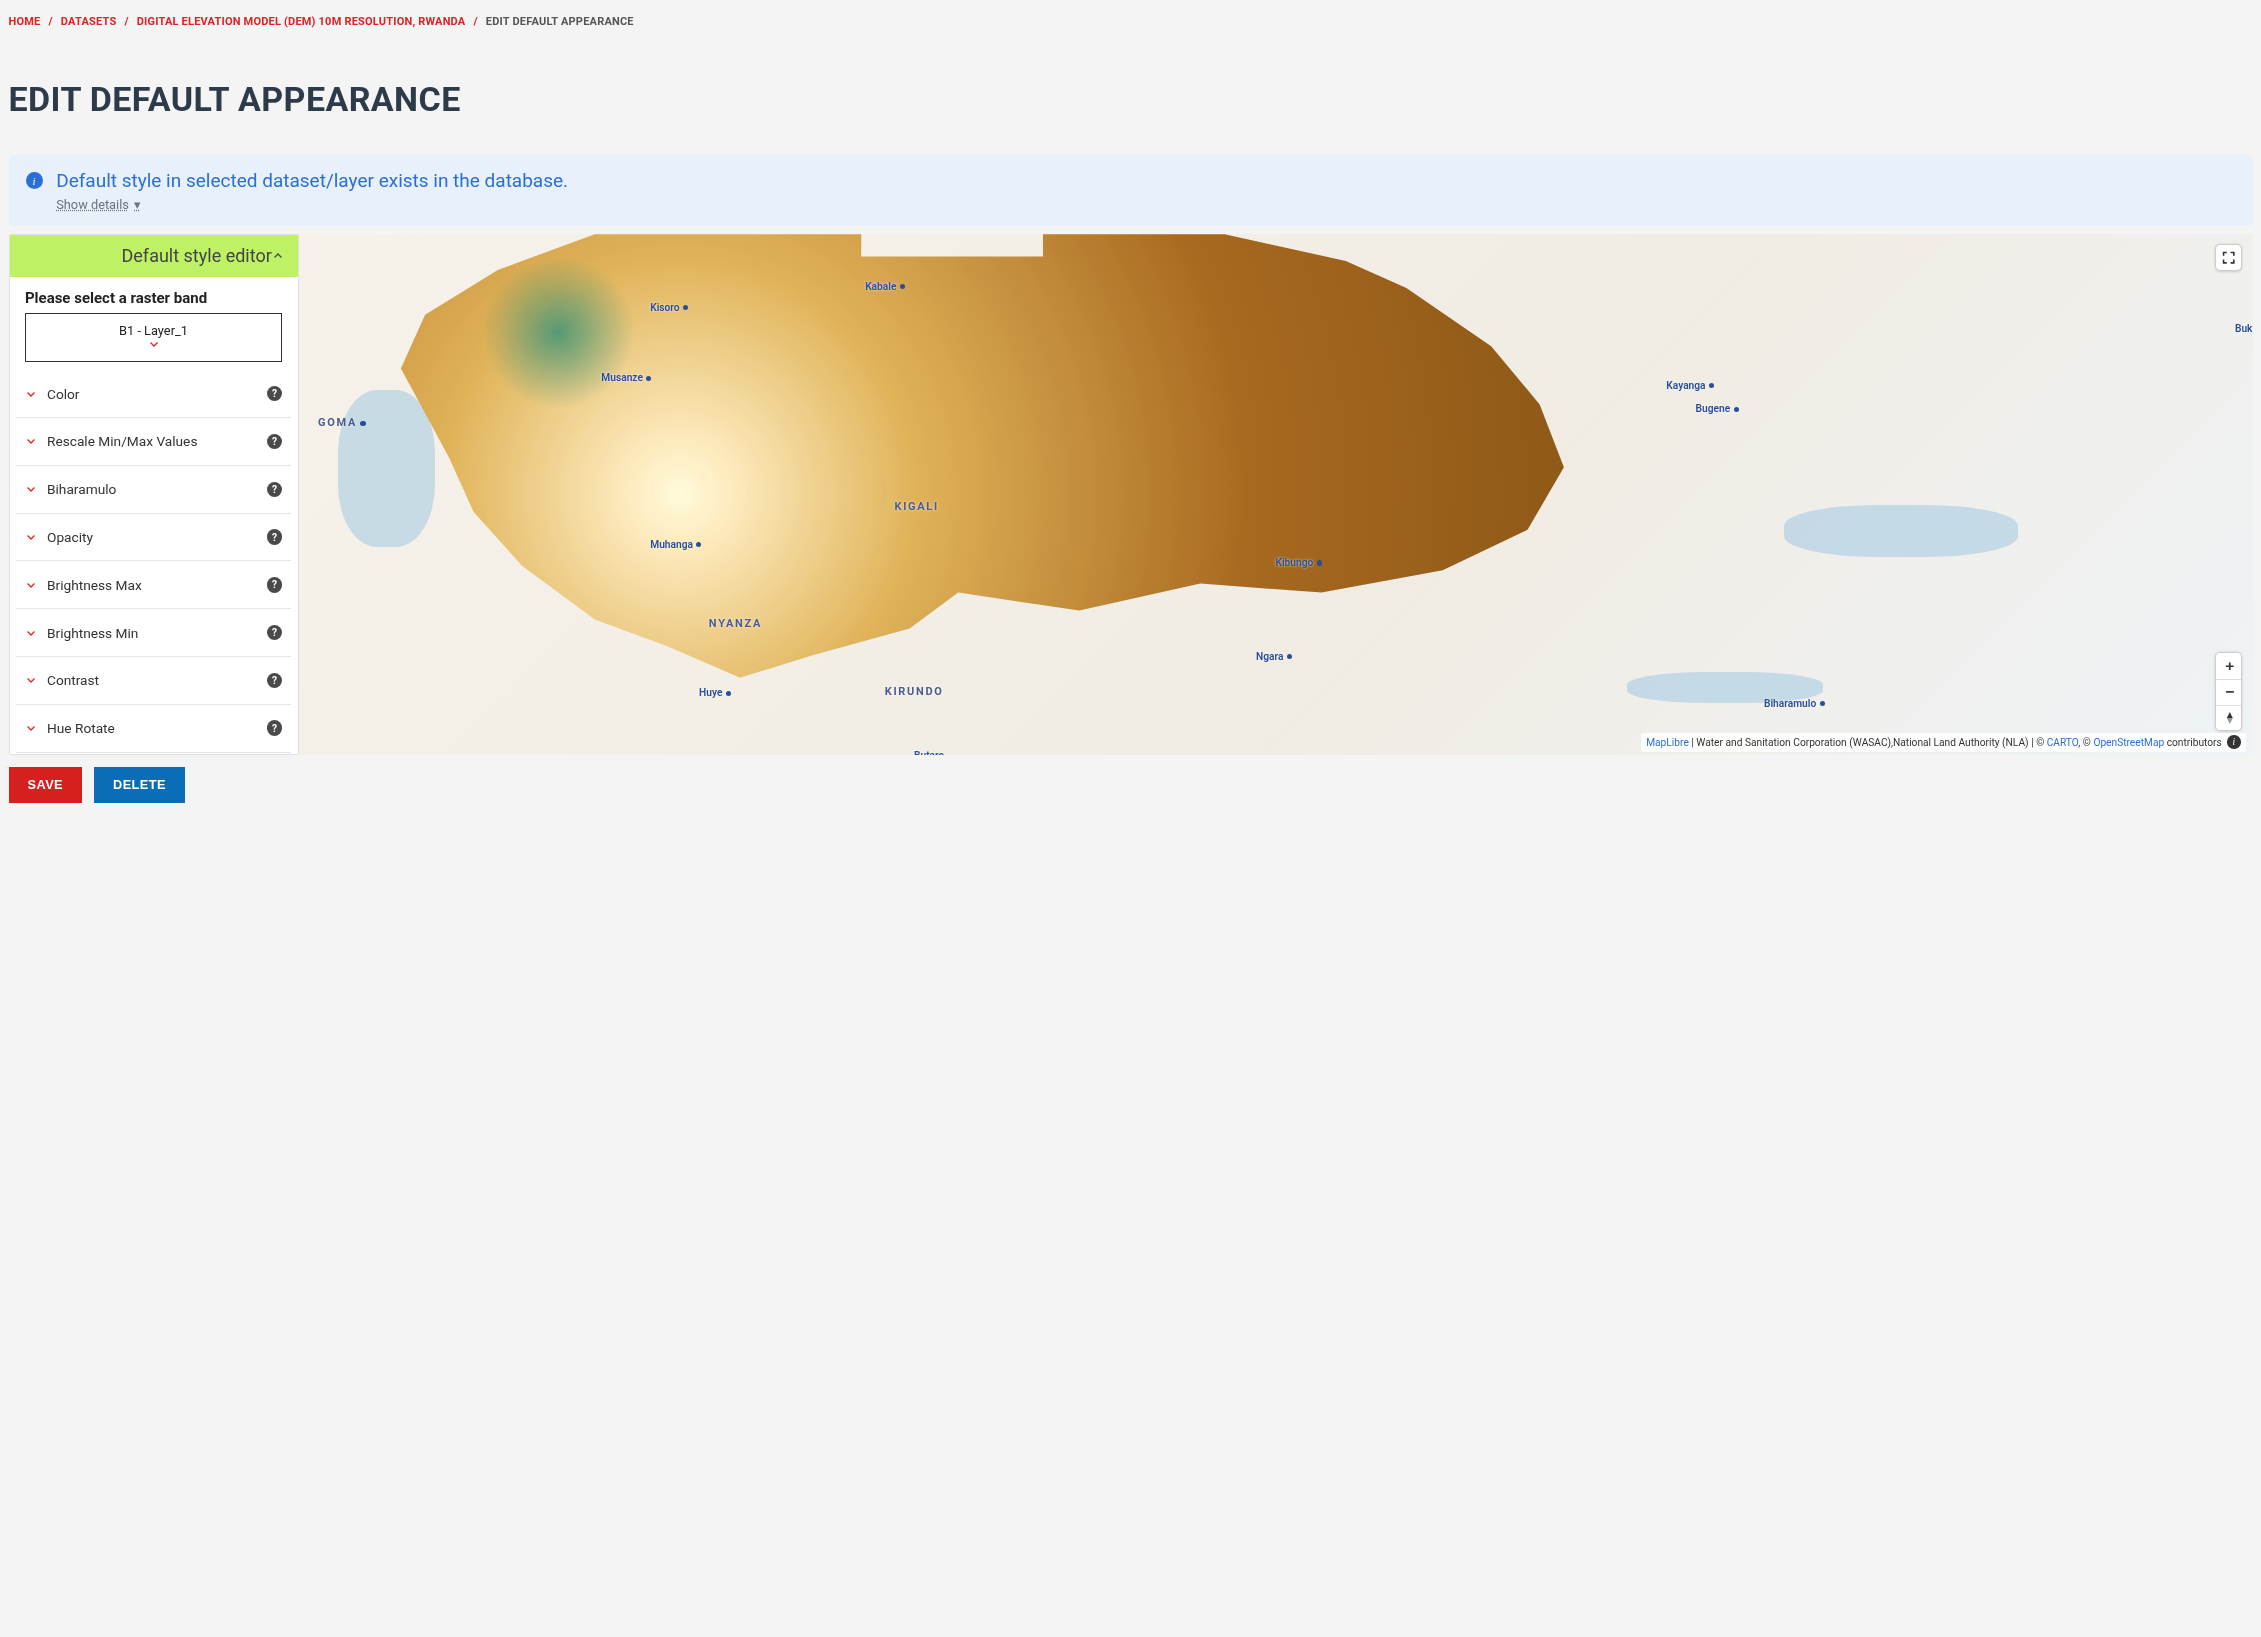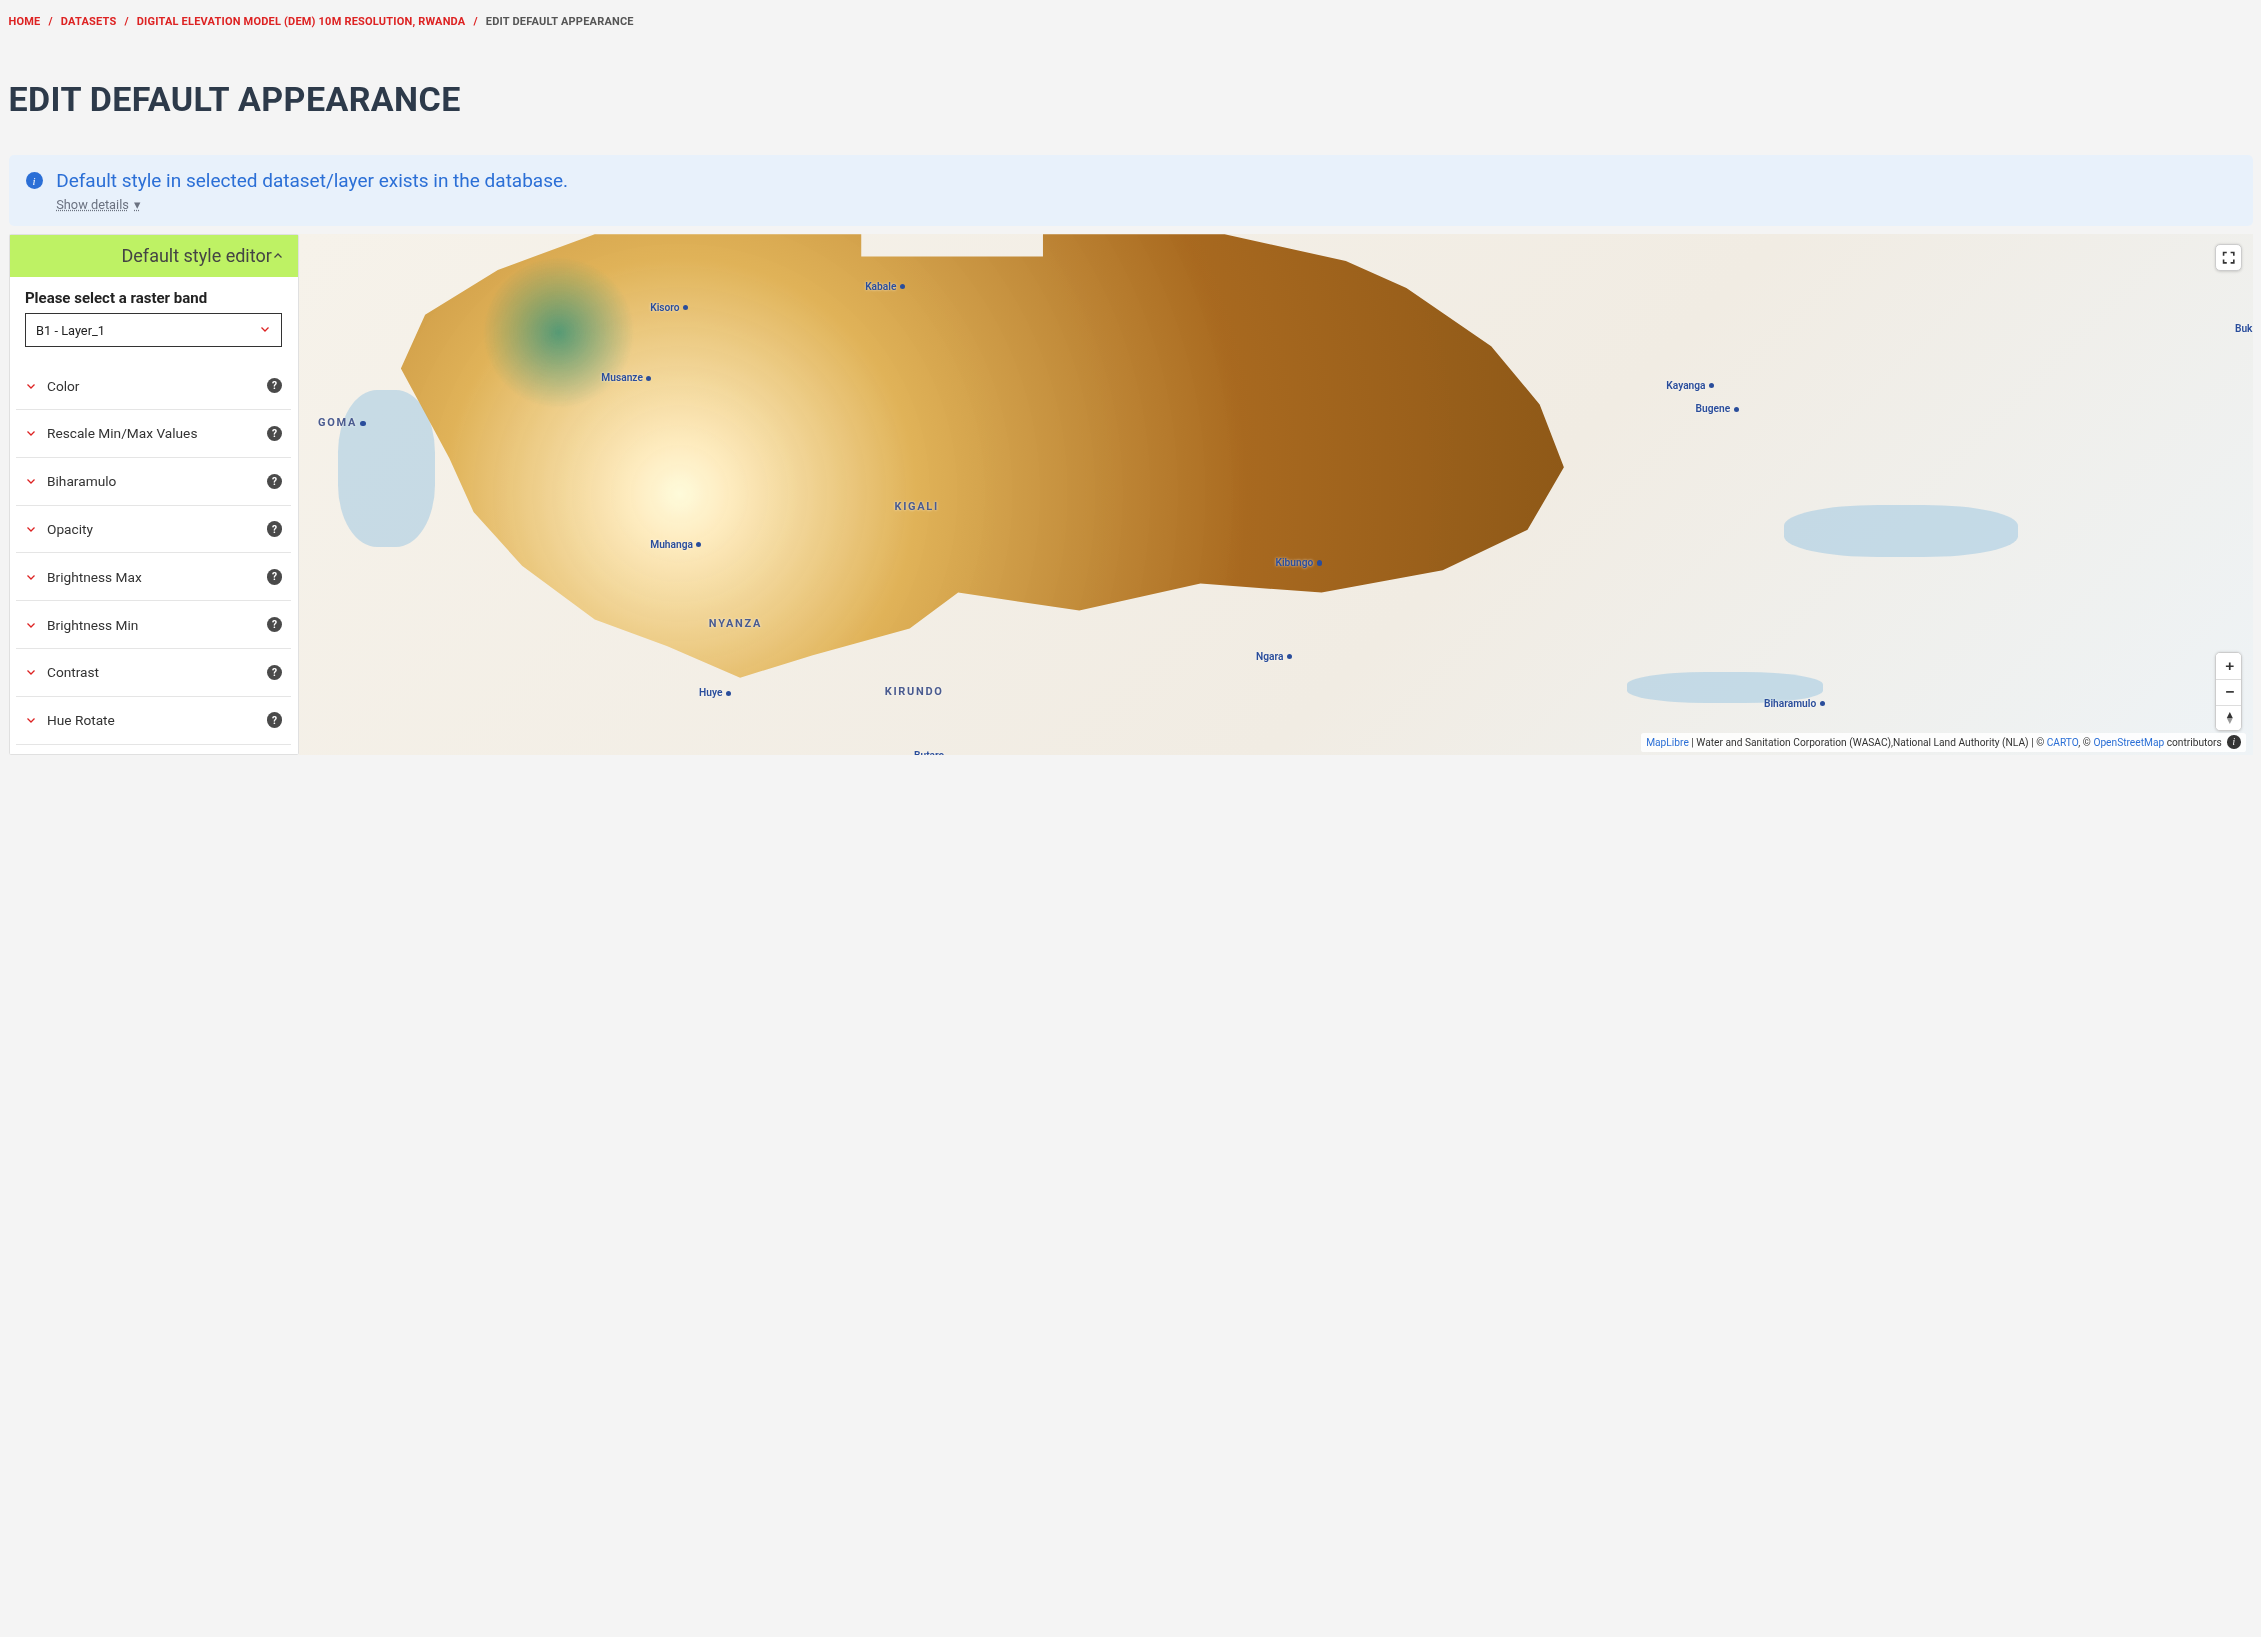--- a/index.html
+++ b/index.html
@@ -87,21 +87,22 @@
   .panel-body { padding: 12px 15.4px 0 15.4px; }
   .panel-body .prompt { font-weight: 700; margin-bottom: 6.8px; font-size: 15px; }
   .select-wrap {
     border: 1.3px solid #333;
     padding: 8.5px 10.2px;
     display: flex;
     justify-content: space-between;
     align-items: center;
     font-size: 12.8px;
     cursor: pointer;
-    margin-bottom: 15px;
+    margin-bottom: 8px;
+    flex-direction: column;
   }
   .select-wrap .chev { color: #d22; }
 
   .acc-list { padding: 0 6.8px; }
   .acc-item {
     display: flex;
     align-items: center;
     justify-content: space-between;
     padding: 15.4px 8.5px;
     border-bottom: 0.9px solid #e5e5e5;
@@ -409,14 +410,18 @@
 
       <div class="attribution">
         <span>
           <a href="#">MapLibre</a><span> | </span><span>Water and Sanitation Corporation (WASAC),National Land Authority (NLA)</span><span> | © </span><a href="#">CARTO</a><span>, © </span><a href="#">OpenStreetMap</a><span> contributors</span>
         </span>
         <span class="info-dot">i</span>
       </div>
     </div>
   </div>
 
+  <div class="footer-actions">
+    <button class="btn save">SAVE</button>
+    <button class="btn delete">DELETE</button>
+  </div>
 </div>
 
 
 </body></html>

